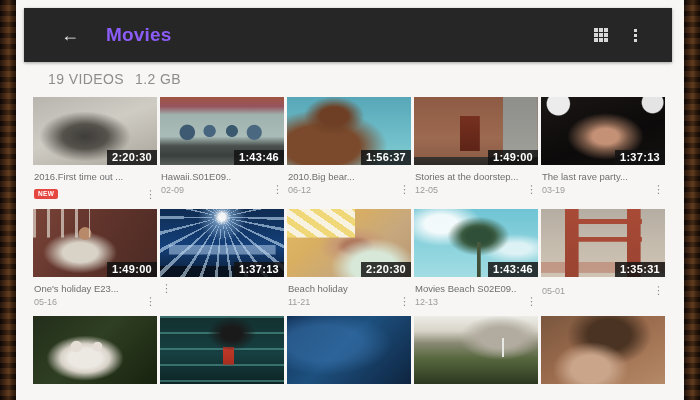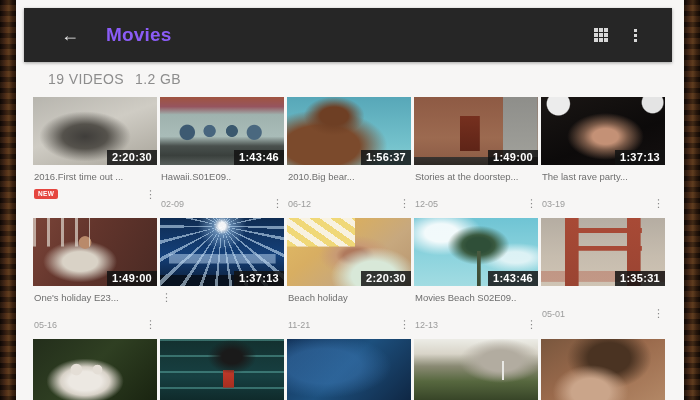--- a/index.html
+++ b/index.html
@@ -48,21 +48,21 @@
   
   .vgrid { margin:10px 17px 0; display:flex; flex-wrap:wrap; column-gap:3px; }
   .card { width:124px; }
   .thumb { height:68px; position:relative; background:#ccc; cursor:pointer; }
   .duration { position:absolute; right:0; bottom:0; background:rgba(18,18,18,0.84);
     color:#ffffff; font-size:11px; font-weight:bold; padding:1px 5px 2px;
     letter-spacing:0.3px; }
   .caption { display:flex; align-items:flex-end; padding:6px 2px 9px 1px; }
   .cap-text { flex:1; min-width:0; }
   .v-title { font-size:9.5px; color:#6e6e6e; white-space:nowrap; overflow:hidden; }
-  .v-date { font-size:9px; color:#9b9b9b; margin-top:17px; }
+  .v-date { font-size:9px; color:#9b9b9b; margin-top:3px; }
   .v-badge { display:inline-block; margin-top:3px; background:#e5463f; color:#fff;
     font-size:6.5px; font-weight:bold; padding:1px 4px 2px; border-radius:2px;
     letter-spacing:0.3px; }
   .dots { width:10px; color:#8a8a8a; font-size:11px; line-height:11px; text-align:center;
     cursor:pointer; user-select:none; }
 </style>
 </head>
 <body>
 
 <div class="wood left"></div>

